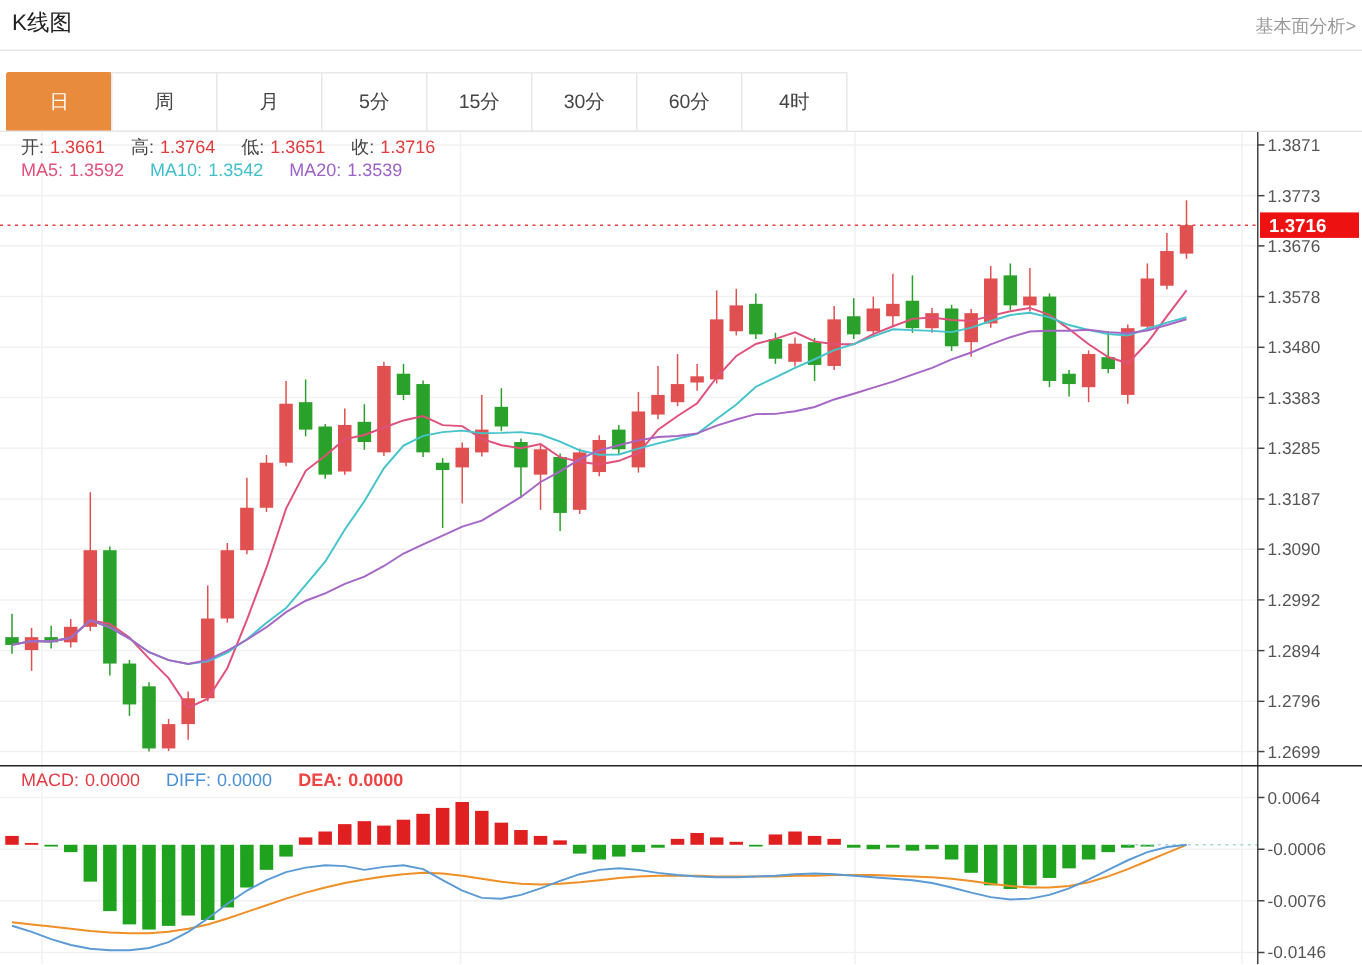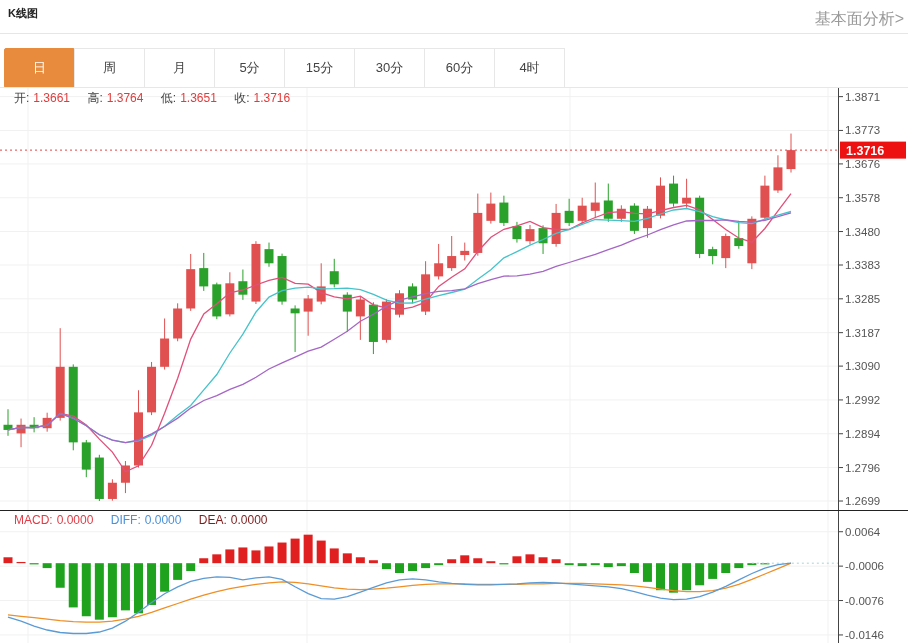--- a/index.html
+++ b/index.html
@@ -1,39 +1,39 @@
 <!DOCTYPE html>
 <html><head>
 <meta charset="utf-8">
 <style>
   html,body{margin:0;padding:0;background:#fff;}
   body{font-family:"Liberation Sans","DejaVu Sans",sans-serif;}
   .app{position:relative;width:908px;height:643px;background:#fff;overflow:hidden;}
-  .hdr-title{position:absolute;left:8px;top:6px;font-size:11px;font-weight:bold;color:#222;}
-  .hdr-link{position:absolute;right:4px;top:9px;font-size:16px;color:#999;text-decoration:none;cursor:pointer;}
+  .hdr-title{position:absolute;left:8px;top:6px;font-size:15px;font-weight:normal;color:#222;}
+  .hdr-link{position:absolute;right:4px;top:9px;font-size:12px;color:#999;text-decoration:none;cursor:pointer;}
   .hdr-rule{position:absolute;left:0;top:33px;width:908px;border-top:1px solid #e6e6e6;}
   .tabbar{position:absolute;left:5px;top:48px;height:40px;}
   .tabbar-bottom{position:absolute;left:0;top:87px;width:908px;border-top:1px solid #e7e7e7;}
   .tab{display:inline-block;vertical-align:top;width:69px;height:38px;line-height:38px;text-align:center;
        font-size:13px;color:#444;background:#fff;border:1px solid #e7e7e7;margin-left:-1px;cursor:pointer;}
   .tab.active{background:#e98b3d;border-color:#e98b3d;color:#fff;border-radius:2px;}
   .panel-main{position:absolute;left:0;top:88px;width:908px;height:422px;}
   .panel-macd{position:absolute;left:0;top:510px;width:908px;height:133px;}
   .panel-main svg,.panel-macd svg{position:absolute;left:0;top:0;}
   .inforow{position:absolute;left:14px;font-size:12px;white-space:nowrap;}
   .inforow span{margin-right:4px;}
   .inforow .gap{margin-right:14px;}
   .lbl{color:#444;}
   .val-red{color:#e23b3b;}
   .ma5c{color:#e0507a;}
   .ma10c{color:#3fbfc9;}
   .ma20c{color:#9d62c8;}
   .macdc{color:#e23b45;text-align:center;}
   .diffc{color:#4a90d9;}
-  .deac{color:#7f1d1d;}
+  .deac{color:#ef4444;font-weight:bold;}
 </style>
 </head>
 <body>
 
 <div class="app">
   <div class="hdr-title">K线图</div>
   <a class="hdr-link">基本面分析&gt;</a>
   <div class="hdr-rule"></div>
 
   <div class="tabbar" id="tabbar"><div class="tab active">日</div><div class="tab">周</div><div class="tab">月</div><div class="tab">5分</div><div class="tab">15分</div><div class="tab">30分</div><div class="tab">60分</div><div class="tab">4时</div></div>
@@ -221,20 +221,25 @@
           <rect x="840" y="53.60956663941141" width="66" height="17" fill="#ee1111"></rect>
           <text x="846" y="66.60956663941141" font-size="12.5" font-weight="bold" fill="#fff">1.3716</text>
         </g>
       </svg>
     <div class="inforow" style="top:2px;text-align:right;">
       <span class="lbl">开:</span><span class="val-red gap">1.3661</span>
       <span class="lbl">高:</span><span class="val-red gap">1.3764</span>
       <span class="lbl">低:</span><span class="val-red gap">1.3651</span>
       <span class="lbl">收:</span><span class="val-red">1.3716</span>
     </div>
+    <div class="inforow" style="top:18px;">
+      <span class="ma5c">MA5:</span><span class="ma5c gap">1.3592</span>
+      <span class="ma10c">MA10:</span><span class="ma10c gap">1.3542</span>
+      <span class="ma20c">MA20:</span><span class="ma20c">1.3539</span>
+    </div>
   </div>
 
   <div class="panel-macd">
     <svg id="macdSvg" width="908" height="133">
         <g>
           <line x1="28" y1="0" x2="28" y2="133" stroke="#f1f1f1" stroke-width="1"></line>
           <line x1="307" y1="0" x2="307" y2="133" stroke="#f1f1f1" stroke-width="1"></line>
           <line x1="570" y1="0" x2="570" y2="133" stroke="#f1f1f1" stroke-width="1"></line>
           <line x1="828" y1="0" x2="828" y2="133" stroke="#f1f1f1" stroke-width="1"></line>
           <line x1="0" y1="21.724316334072427" x2="838" y2="21.724316334072427" stroke="#f1f1f1" stroke-width="1"></line>

